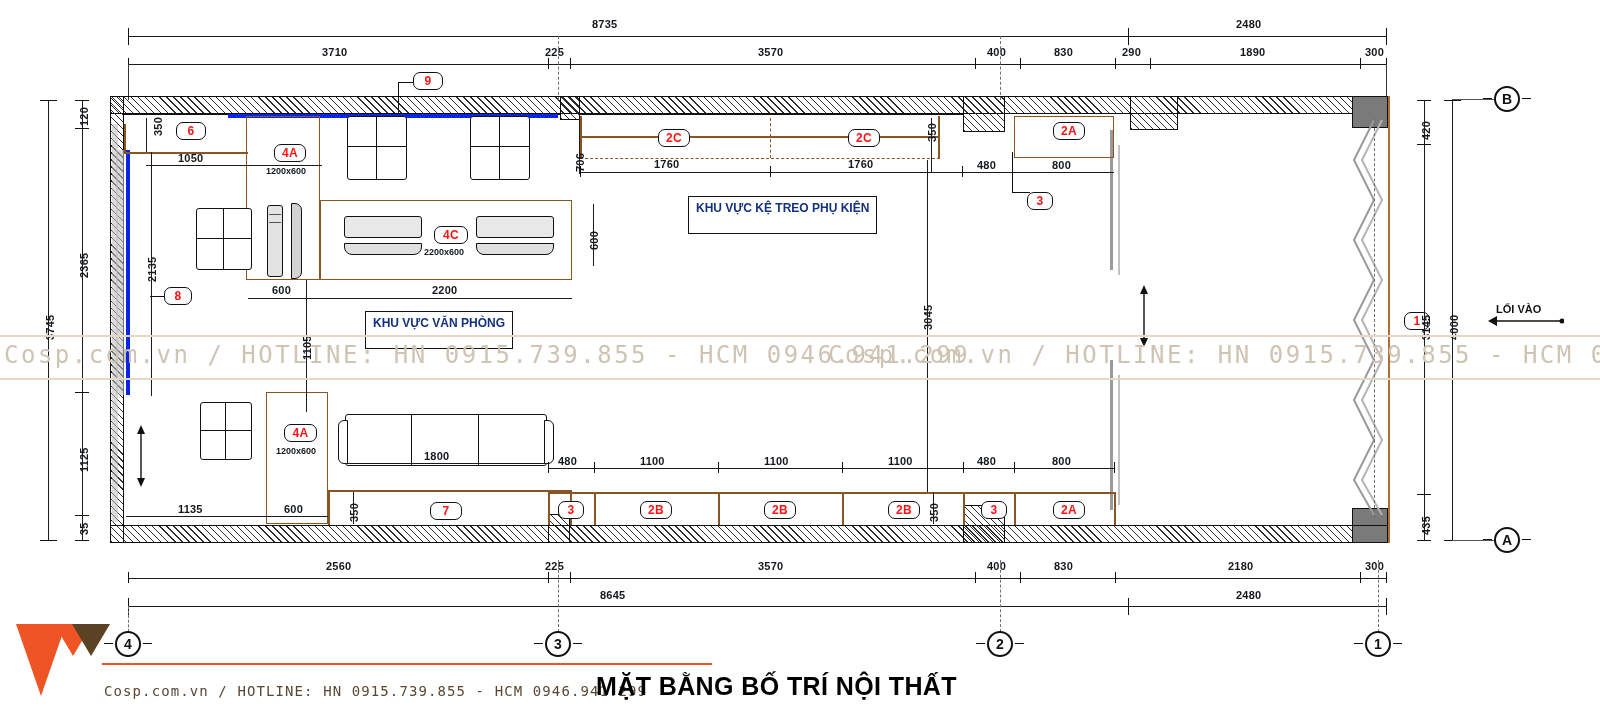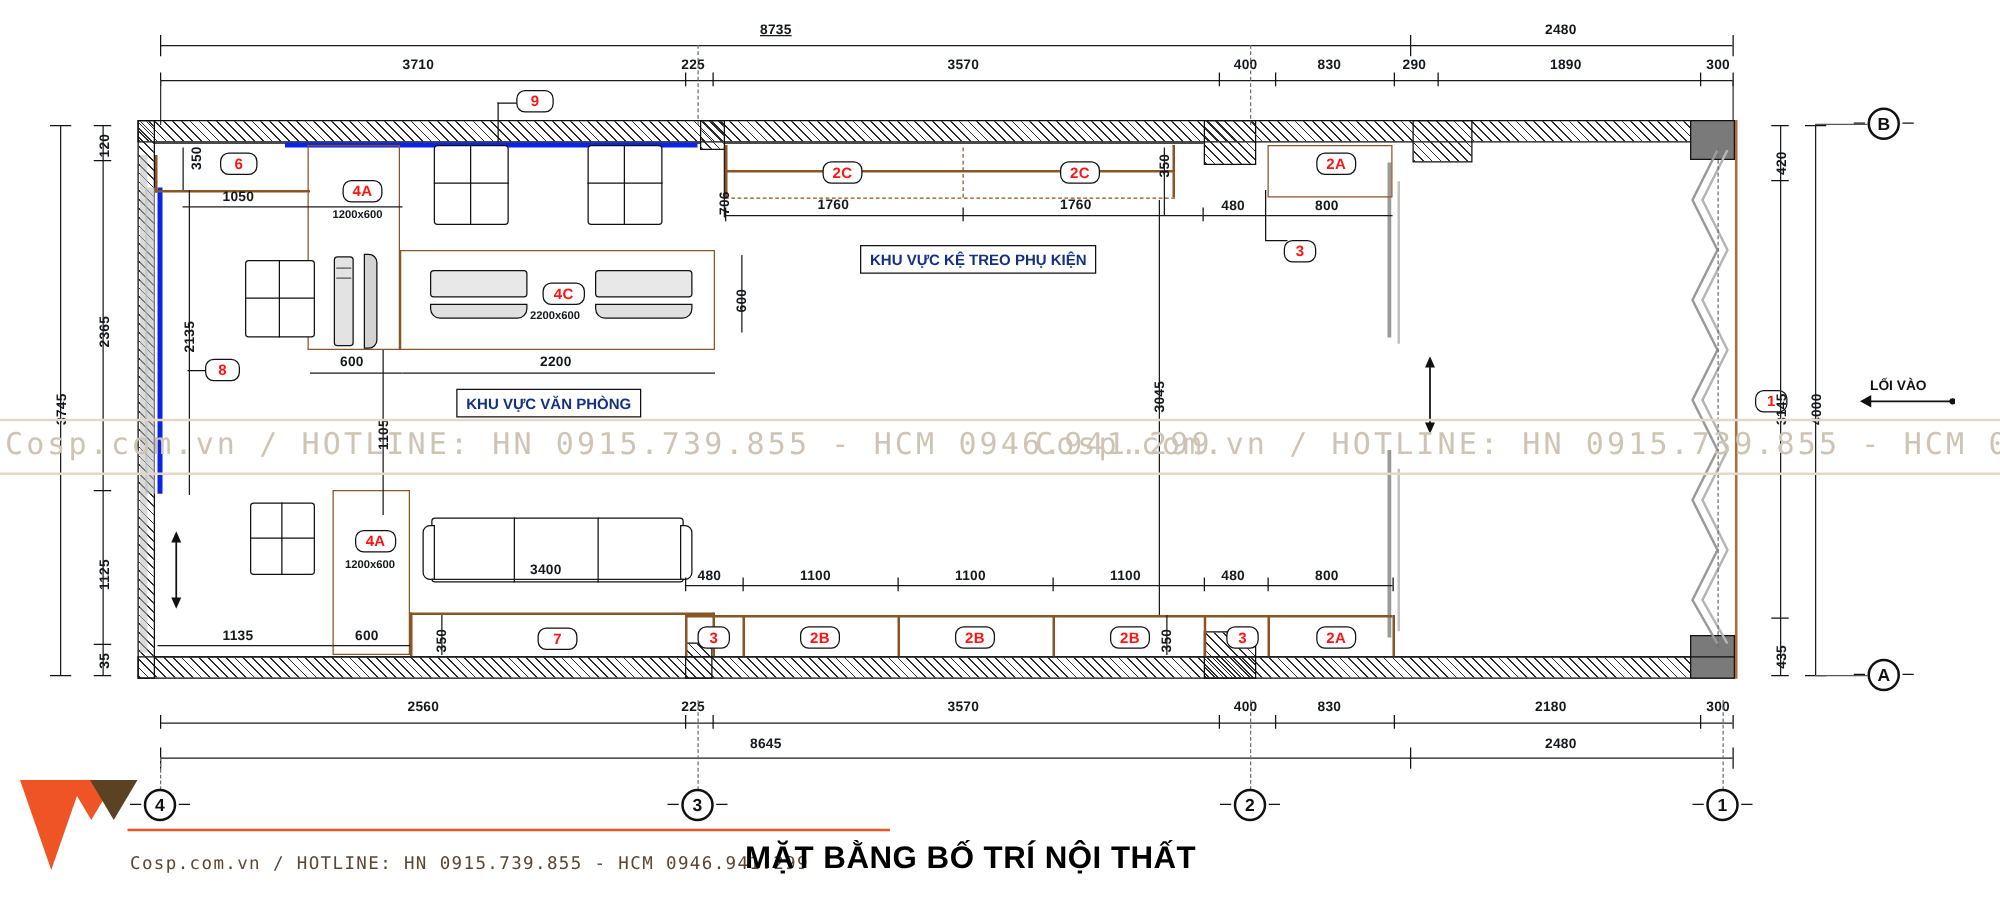--- a/index.html
+++ b/index.html
@@ -30,21 +30,21 @@
   .brownline{position:absolute;background:#8a5524;}
   .blueline{position:absolute;background:#0b25e8;}
   .graysoft{position:absolute;background:#bdbdbd;}
   
   .tag{position:absolute;border:1.5px solid #111;border-radius:7px;background:#fff;
        color:#ff1414;font-size:12px;font-weight:700;text-align:center;
        line-height:17px;height:18px;box-sizing:border-box;letter-spacing:.3px;}
   .tagsub{position:absolute;font-size:9px;font-weight:700;color:#14181d;white-space:nowrap;}
   .leader{position:absolute;background:#111;}
   
-  .zone{position:absolute;border:1.6px solid #111;background:#fff;height:23px;
+  .zone{position:absolute;border:1.6px solid #111;background:#fff;height:38px;
         line-height:22px;text-align:center;font-size:12px;font-weight:700;
         color:#13317f;box-sizing:border-box;padding:0 7px;white-space:nowrap;
         font-family:"Liberation Sans",sans-serif;}
   
   .bub{position:absolute;width:26px;height:26px;border-radius:50%;border:2.2px solid #111;
        background:#fff;color:#111;font-size:14px;font-weight:700;text-align:center;
        line-height:23px;box-sizing:border-box;}
   .bubtick{position:absolute;background:#111;}
   
   .wm{position:absolute;font-size:24px;letter-spacing:2.5px;color:#cfc3b4;
@@ -66,21 +66,21 @@
   .loivao{position:absolute;font-size:11px;font-weight:700;color:#111;white-space:nowrap;}
 </style>
 </head>
 <body>
 
 <div class="stage">
 
   <div class="dline h" style="left:128px;top:36px;width:1000px;"></div>
   <div class="tick big" style="left:128px;top:28px;"></div>
   <div class="tick big" style="left:1128px;top:28px;"></div>
-  <div class="dim" style="left:608px;top:18px;text-decoration:underline;">8735</div>
+  <div class="dim" style="left:592px;top:18px;">8735</div>
 
   <div class="dline h" style="left:1128px;top:36px;width:258px;"></div>
   <div class="tick big" style="left:1386px;top:28px;"></div>
   <div class="dim" style="left:1236px;top:18px;">2480</div>
 
   <div class="dline h" style="left:128px;top:64px;width:1258px;"></div>
   <div class="tick" style="left:128px;top:58px;"></div>
   <div class="tick" style="left:548px;top:58px;"></div>
   <div class="tick" style="left:570px;top:58px;"></div>
   <div class="tick" style="left:975px;top:58px;"></div>
@@ -281,21 +281,21 @@
 
   <div class="dim v" style="left:588px;top:250px;">600</div>
   <div class="dline v" style="left:593px;top:204px;height:62px;"></div>
 
   <div class="dline h" style="left:126px;top:516px;width:140px;"></div>
   <div class="dim" style="left:178px;top:503px;">1135</div>
   <div class="dline h" style="left:266px;top:516px;width:62px;"></div>
   <div class="dim" style="left:284px;top:503px;">600</div>
 
   <div class="dline h" style="left:345px;top:463px;width:202px;"></div>
-  <div class="dim" style="left:424px;top:450px;">3400</div>
+  <div class="dim" style="left:424px;top:450px;">1800</div>
 
   <div class="dim v" style="left:348px;top:522px;">350</div>
   <div class="dline v" style="left:353px;top:492px;height:32px;"></div>
 
   <div class="dim v" style="left:574px;top:172px;">706</div>
   <div class="dline v" style="left:579px;top:118px;height:56px;"></div>
 
   <div class="dline h" style="left:580px;top:172px;width:382px;"></div>
   <div class="tick" style="left:580px;top:166px;"></div>
   <div class="tick" style="left:770px;top:166px;"></div>

